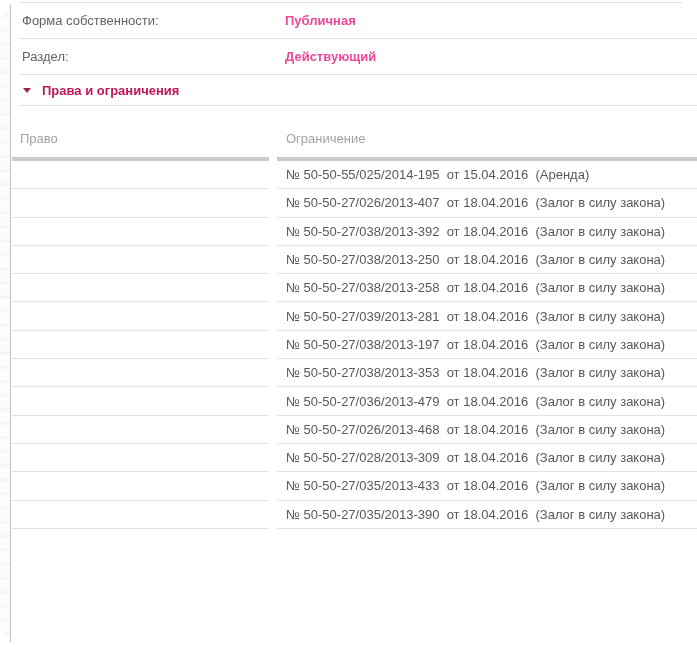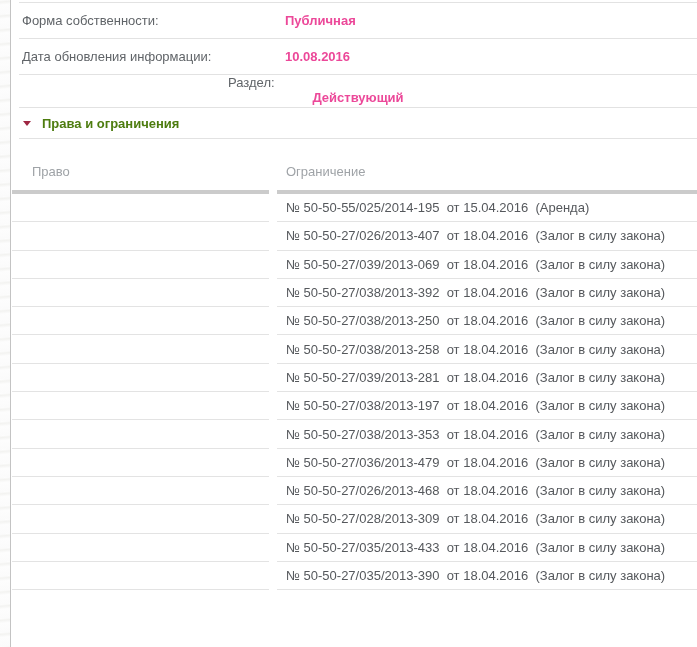--- a/index.html
+++ b/index.html
@@ -8,20 +8,21 @@
     font-family: "Liberation Sans", "DejaVu Sans", sans-serif;
     font-size: 13px;
     color: #55585c;
   }
   .page {
     position: relative;
     width: 697px;
     height: 647px;
     overflow: hidden;
     background: #fff;
+    border-radius: 25px;
   }
   
   .left-margin {
     position: absolute;
     left: 0; top: 0;
     width: 11px; height: 100%;
     background:
       repeating-linear-gradient(175deg, #fdfdfd 0px, #f3f3f1 2px, #fdfdfd 5px, #fbfbfb 14px);
     border-right: 1px solid #c3c3c3;
   }
@@ -61,32 +62,32 @@
   .tri-down {
     width: 0; height: 0;
     margin-left: 4px;
     border-left: 4px solid transparent;
     border-right: 4px solid transparent;
     border-top: 5px solid #9e2742;
   }
   .section-title {
     margin-left: 11px;
     font-weight: bold;
-    color: #4d7c0f;
+    color: #be185d;
   }
 
   
   .tbl { width: 100%; }
   .tbl-grid {
     display: grid;
     grid-template-columns: 257px 8px 685px; 
   }
   .tbl-head { height: 51px; align-items: end; }
   .tbl-head .cell { padding-bottom: 11px; color: #9fa3a7; }
-  .tbl-head .c1 { padding-left: 20px; }
+  .tbl-head .c1 { padding-left: 8px; }
   .tbl-head .c2 { padding-left: 9px; }
   .bar-row { height: 4px; }
   .bar-row .bar { background: #cbcbcb; height: 4px; }
   .t-row { height: 28.3px; text-align: center; }
   .t-row .cell {
     border-bottom: 1px solid #e3e3e3;
     display: flex;
     align-items: center;
     overflow: hidden;
   }
@@ -99,24 +100,20 @@
   <div class="left-margin"></div>
 
   <div class="content">
 
     <div class="kv-section">
   <div class="kv-row">
     <span class="kv-label">Форма собственности:</span>
     <span class="kv-value">Публичная</span>
   </div>
 
-  <div class="kv-row">
-    <span class="kv-label">Дата обновления информации:</span>
-    <span class="kv-value">10.08.2016</span>
-  </div>
 
   <div class="kv-row">
     <span class="kv-label">Раздел:</span>
     <span class="kv-value">Действующий</span>
   </div>
 </div>
 
     <div class="section-header" style="margin-left:7px;">
       <span class="tri-down"></span>
       <span class="section-title">Права и ограничения</span>
@@ -139,25 +136,20 @@
     <div class="sp"></div>
     <div class="cell c2">№ 50-50-55/025/2014-195  от 15.04.2016  (Аренда)</div>
   </div>
 
   <div class="tbl-grid t-row">
     <div class="cell c1"></div>
     <div class="sp"></div>
     <div class="cell c2">№ 50-50-27/026/2013-407  от 18.04.2016  (Залог в силу закона)</div>
   </div>
 
-  <div class="tbl-grid t-row">
-    <div class="cell c1"></div>
-    <div class="sp"></div>
-    <div class="cell c2">№ 50-50-27/039/2013-069  от 18.04.2016  (Залог в силу закона)</div>
-  </div>
 
   <div class="tbl-grid t-row">
     <div class="cell c1"></div>
     <div class="sp"></div>
     <div class="cell c2">№ 50-50-27/038/2013-392  от 18.04.2016  (Залог в силу закона)</div>
   </div>
 
   <div class="tbl-grid t-row">
     <div class="cell c1"></div>
     <div class="sp"></div>

